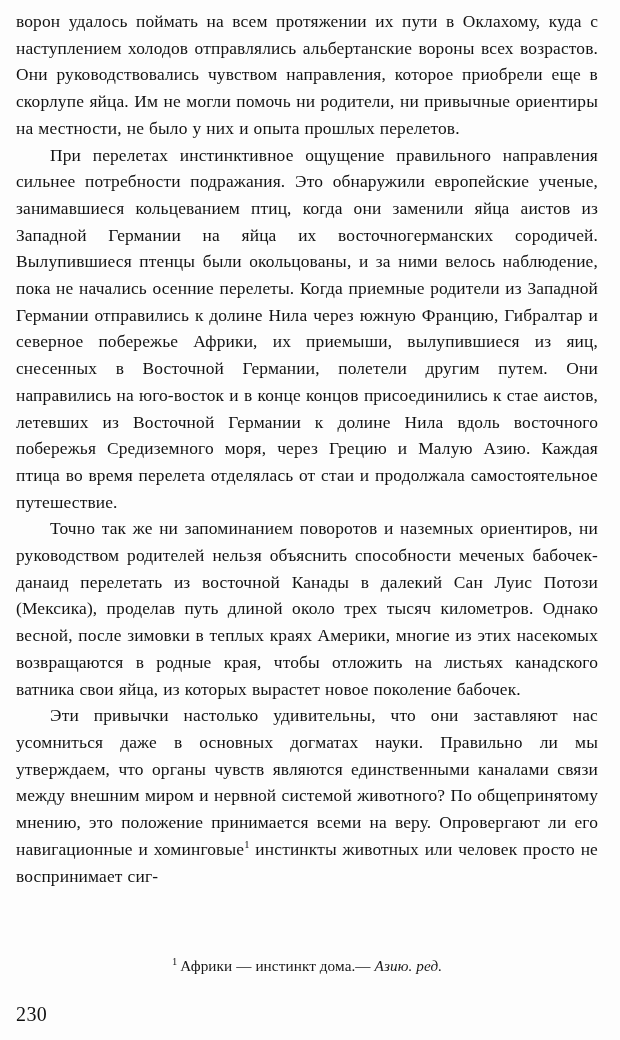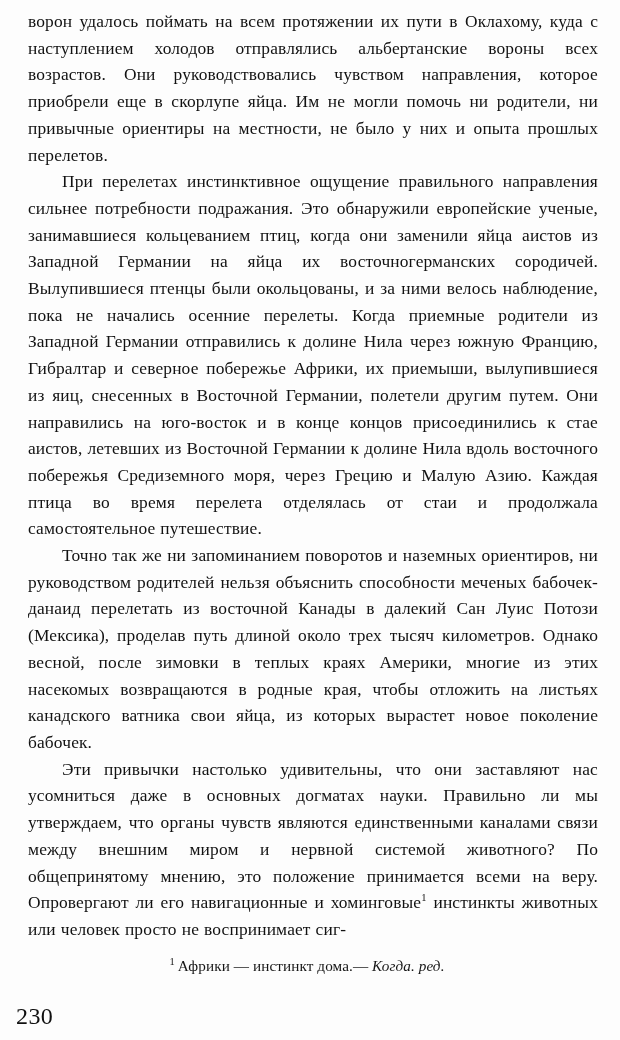--- a/index.html
+++ b/index.html
@@ -12,21 +12,21 @@
     height: 1040px;
     overflow: hidden;
     font-family: "Liberation Serif", "DejaVu Serif", serif;
     color: #141414;
   }
   .page {
     position: relative;
     width: 620px;
     height: 1040px;
     box-sizing: border-box;
-    padding: 8px 22px 0 28px;
+    padding: 8px 22px 0 16px;
     background: #fdfdfd;
   }
   .body-text {
     font-size: 17.4px;
     line-height: 26.7px;
     text-align: justify;
     text-justify: inter-word;
     letter-spacing: 0.15px;
     word-spacing: 0.5px;
     color: #121212;
@@ -62,21 +62,21 @@
     vertical-align: super;
     margin-right: 3px;
   }
   .footnote .fn-italic {
     font-style: italic;
   }
   .page-number {
     position: absolute;
     left: 16px;
     top: 1003px;
-    font-size: 24px;
+    font-size: 20px;
     letter-spacing: 0.4px;
     color: #101010;
   }
   sup.fn-ref {
     font-size: 10.5px;
     vertical-align: super;
     line-height: 0;
   }
 </style>
 </head>
@@ -86,18 +86,18 @@
 
   <div class="body-text">
     <p class="no-indent">ворон удалось поймать на всем протяжении их пути в Оклахому, куда с наступлением холодов отправлялись альбертанские вороны всех возрастов. Они руководствовались чувством направления, которое приобрели еще в скорлупе яйца. Им не могли помочь ни родители, ни привычные ориентиры на местности, не было у них и опыта прошлых перелетов.</p>
     <p>При перелетах инстинктивное ощущение правильного направления сильнее потребности подражания. Это обнаружили европейские ученые, занимавшиеся кольцеванием птиц, когда они заменили яйца аистов из Западной Германии на яйца их восточногерманских сородичей. Вылупившиеся птенцы были окольцованы, и за ними велось наблюдение, пока не начались осенние перелеты. Когда приемные родители из Западной Германии отправились к долине Нила через южную Францию, Гибралтар и северное побережье Африки, их приемыши, вылупившиеся из яиц, снесенных в Восточной Германии, полетели другим путем. Они направились на юго-восток и в конце концов присоединились к стае аистов, летевших из Восточной Германии к долине Нила вдоль восточного побережья Средиземного моря, через Грецию и Малую Азию. Каждая птица во время перелета отделялась от стаи и продолжала самостоятельное путешествие.</p>
     <p>Точно так же ни запоминанием поворотов и наземных ориентиров, ни руководством родителей нельзя объяснить способности меченых бабочек-данаид перелетать из восточной Канады в далекий Сан Луис Потози (Мексика), проделав путь длиной около трех тысяч километров. Однако весной, после зимовки в теплых краях Америки, многие из этих насекомых возвращаются в родные края, чтобы отложить на листьях канадского ватника свои яйца, из которых вырастет новое поколение бабочек.</p>
     <p><span>Эти привычки настолько удивительны, что они заставляют нас усомниться даже в основных догматах науки. Правильно ли мы утверждаем, что органы чувств являются единственными каналами связи между внешним миром и нервной системой животного? По общепринятому мнению, это положение принимается всеми на веру. Опровергают ли его навигационные и хоминговые</span><sup class="fn-ref">1</sup> <span>инстинкты животных или человек просто не воспринимает сиг-</span></p>
   </div>
 
   <div class="footnote-wrap">
     <hr class="footnote-rule">
-    <div class="footnote"><span class="fn-marker">1</span><span>Африки — инстинкт дома.—</span> <span class="fn-italic">Когда. ред.</span></div>
+    <div class="footnote"><span class="fn-marker">1</span><span>Африки — инстинкт дома.—</span> <span class="fn-italic">Азию. ред.</span></div>
   </div>
 
   <div class="page-number">230</div>
 
 </div>
 
 </body></html>

